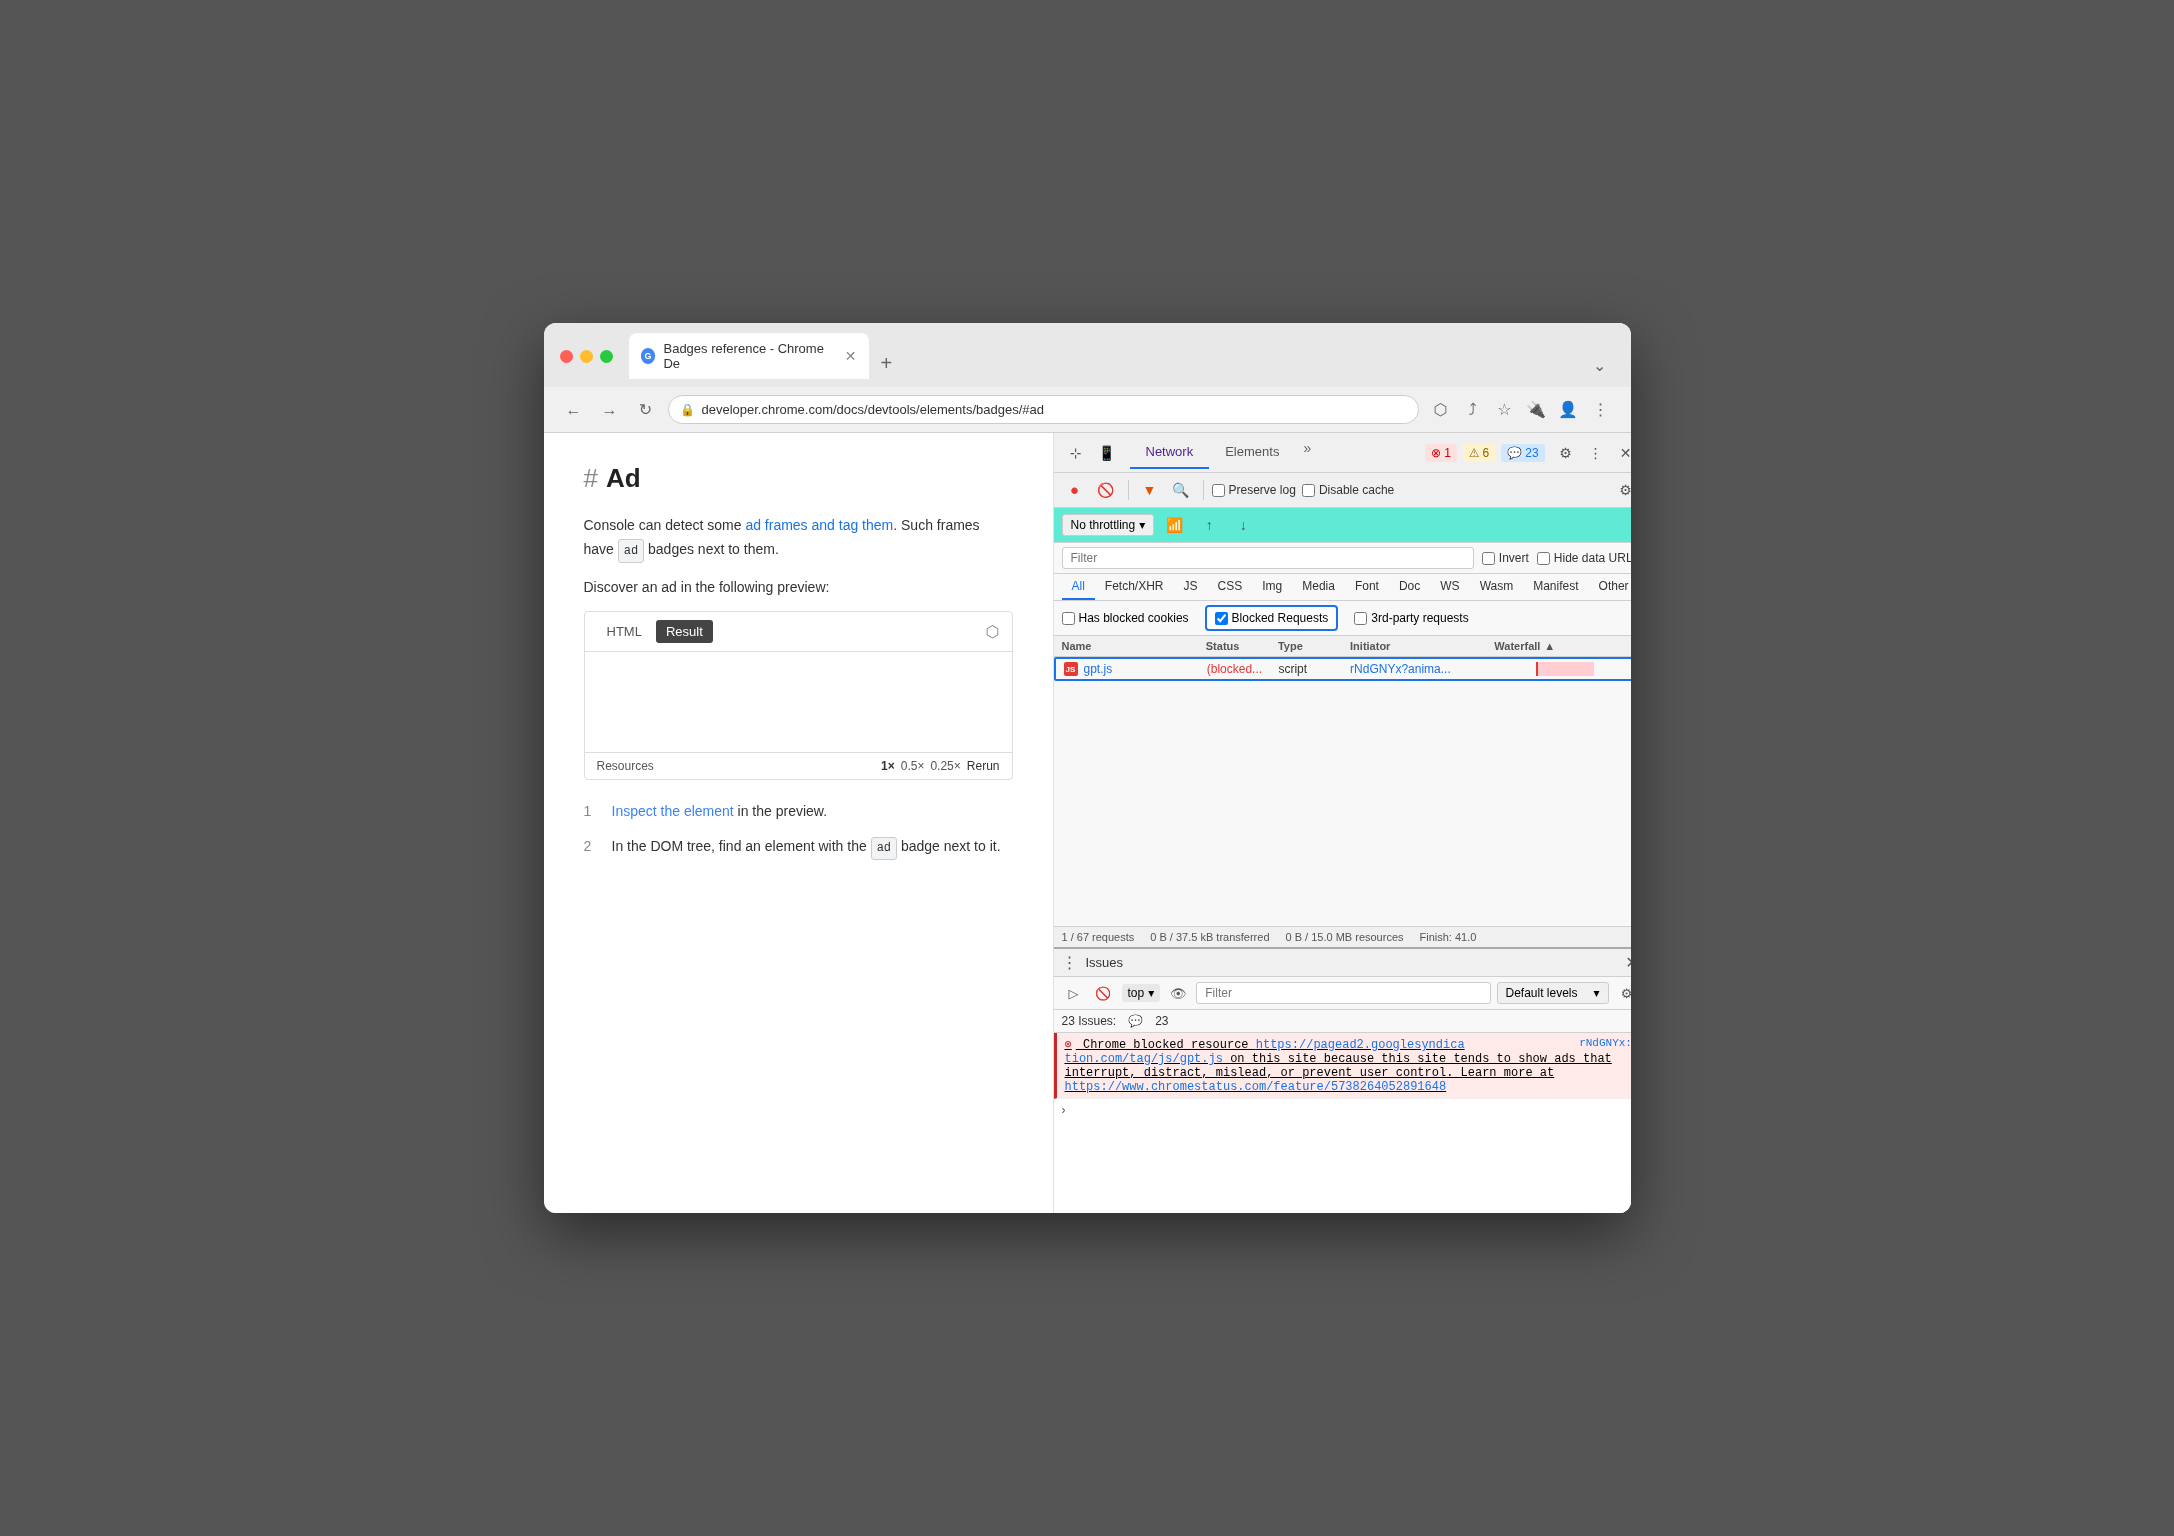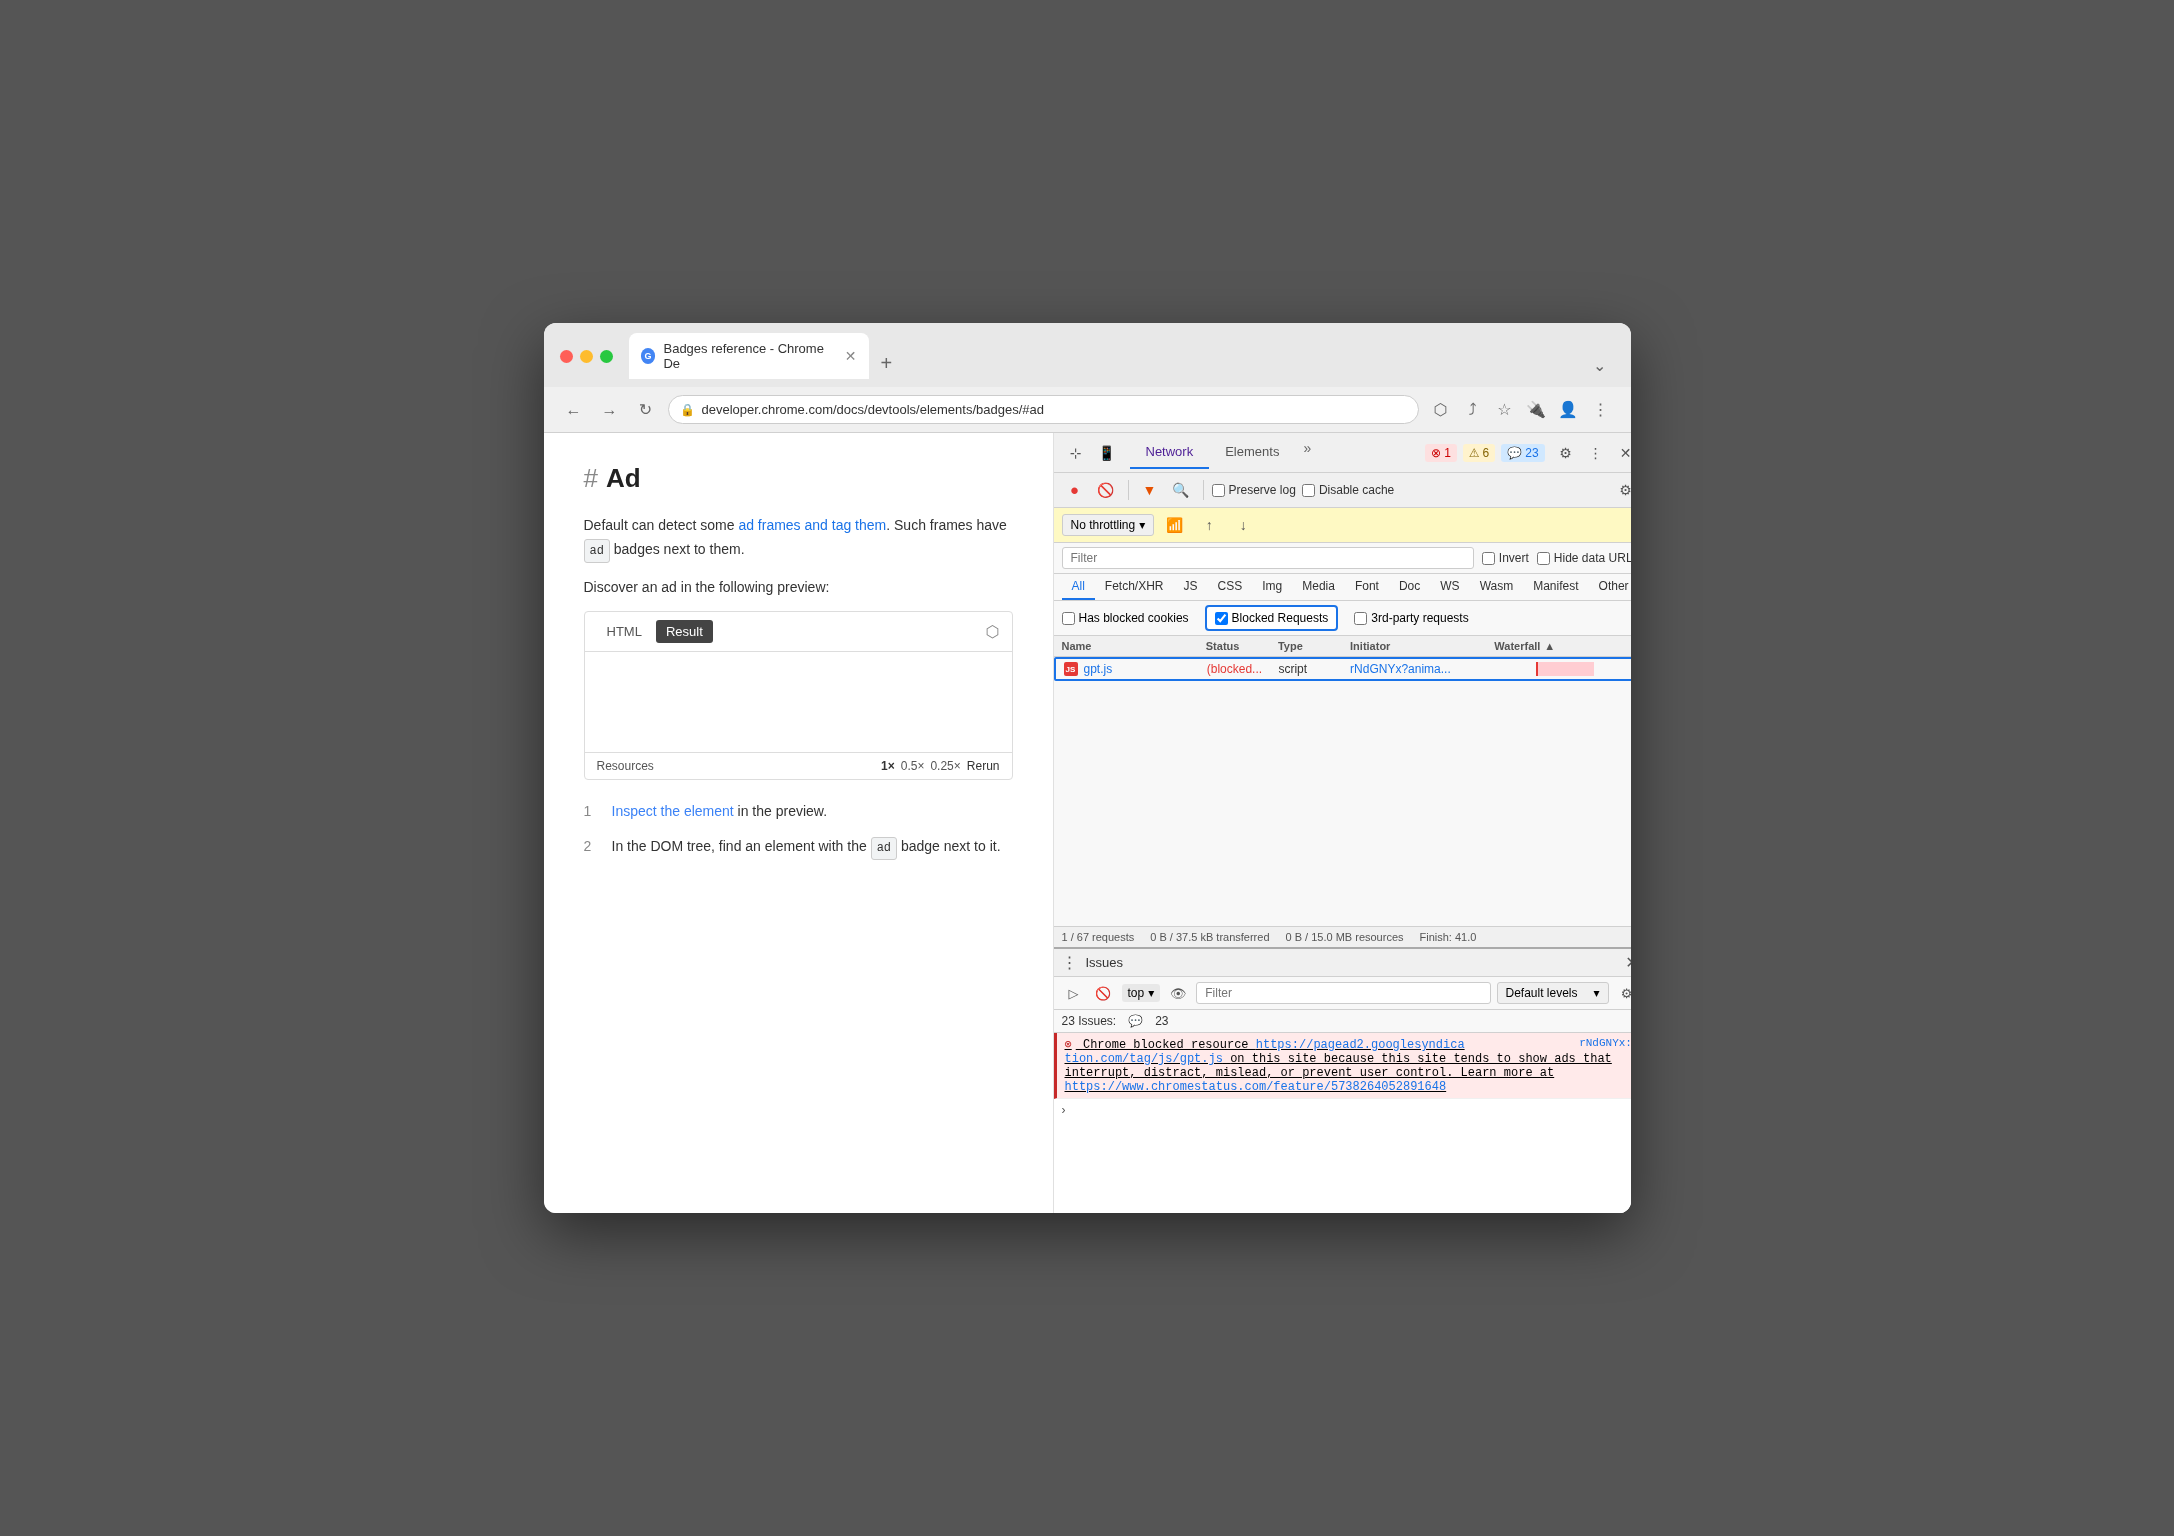--- a/index.html
+++ b/index.html
@@ -388,21 +388,21 @@
       display: flex;
       align-items: center;
       gap: 4px;
       font-size: 12px;
       color: #333;
     }
     .nt-checkbox-group input[type="checkbox"] {
       cursor: pointer;
     }
     .network-toolbar-2 {
-      background: #fef9c3;
+      background: #5eead4;
       border-bottom: 1px solid #d0d0d0;
       padding: 4px 8px;
       display: flex;
       align-items: center;
       gap: 8px;
     }
     .throttle-select {
       background: #f0f0f0;
       border: 1px solid #ccc;
       border-radius: 3px;
@@ -755,21 +755,21 @@
 
   <div class="main-content">
 
     <div class="page-content">
       <div class="page-heading">
         <span class="hash">#</span>
         <h1>Ad</h1>
       </div>
 
       <p class="page-paragraph">
-        <span>Default can detect some </span><a href="#">ad frames and tag them</a><span>. Such frames have</span> <span class="code-badge">ad</span> <span>badges next to them.</span>
+        <span>Console can detect some </span><a href="#">ad frames and tag them</a><span>. Such frames have</span> <span class="code-badge">ad</span> <span>badges next to them.</span>
       </p>
 
       <p class="discover-text">Discover an ad in the following preview:</p>
 
       <div class="preview-box">
         <div class="preview-tabs">
           <div class="preview-tab">HTML</div>
           <div class="preview-tab active">Result</div>
           <div class="preview-tab-icon">⬡</div>
         </div>

